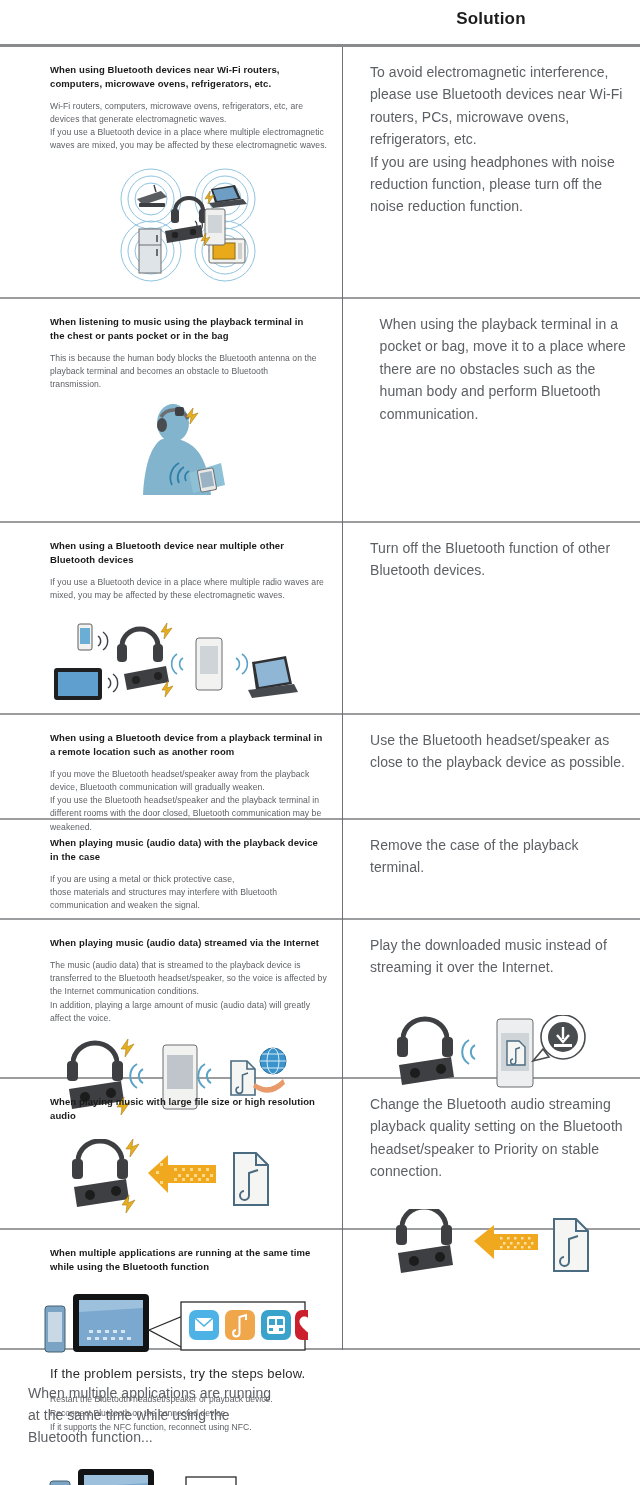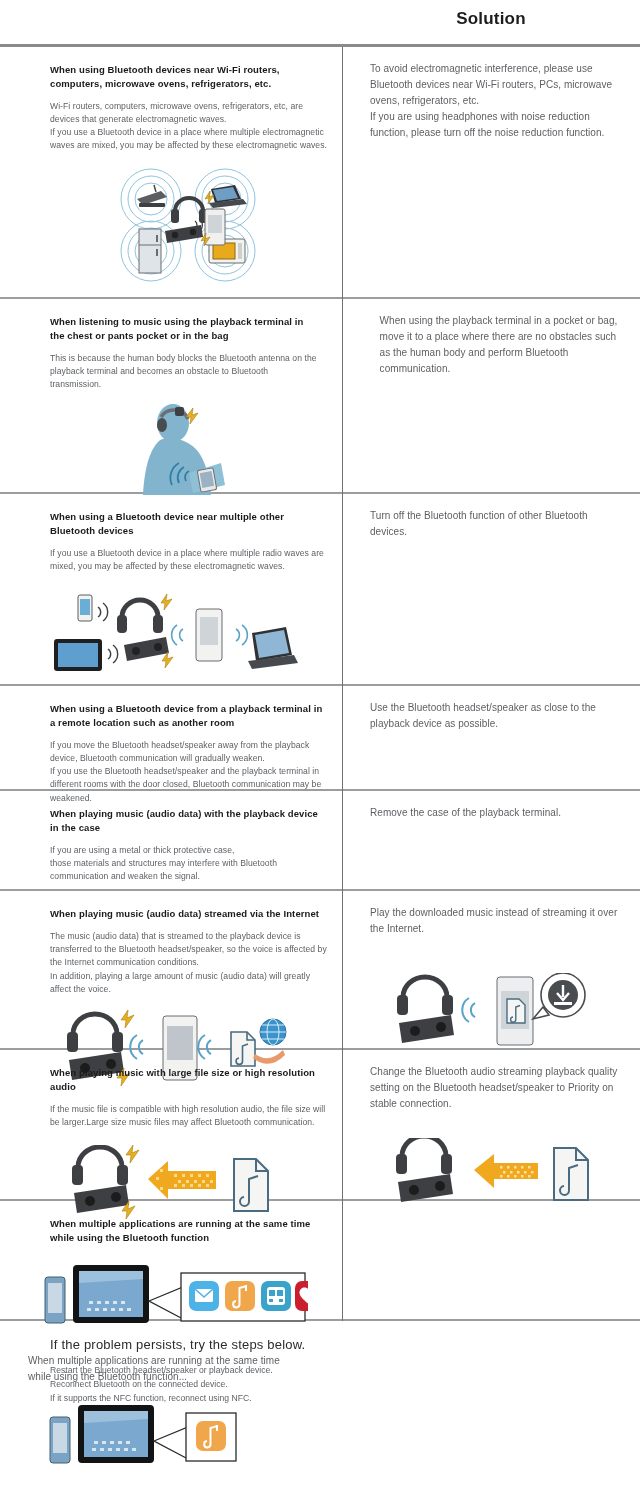--- a/index.html
+++ b/index.html
@@ -37,21 +37,21 @@
 
   .t-head {
     font-size: 9.5px; font-weight: bold; color: #1a1a1a;
     line-height: 1.45; margin-bottom: 9px; letter-spacing: .1px;
   }
   .t-body {
     font-size: 8.6px; color: #5c5f63; line-height: 1.55;
     letter-spacing: .05px;
   }
   .t-sol {
-    font-size: 10px; color: #5c5f63; line-height: 1.6;
+    font-size: 14px; color: #5c5f63; line-height: 1.6;
     letter-spacing: .05px;
   }
 
   .art { width: 100%; display: flex; justify-content: center; align-items: center; }
 
   
   .footer { padding: 16px 0 0 50px; }
   .footer h2 {
     font-size: 13px; font-weight: normal; color: #2b2b2b;
     margin-bottom: 12px; letter-spacing: .2px;
@@ -148,21 +148,21 @@
             </g>
           </svg>
         </div>
       </div>
       <div class="cell-solution">
         <div class="t-sol" style="white-space:pre-line;">To avoid electromagnetic interference, please use Bluetooth devices near Wi-Fi routers, PCs, microwave ovens, refrigerators, etc.
 If you are using headphones with noise reduction function, please turn off the noise reduction function.</div>
       </div>
     </div>
 
-    <div class="row" style="height:195px;gap:20px;">
+    <div class="row" style="height:224px;gap:20px;">
       <div class="cell-reason">
         <div class="t-head">When listening to music using the playback terminal in the chest or pants pocket or in the bag</div>
         <div class="t-body" style="white-space:pre-line;">This is because the human body blocks the Bluetooth antenna on the playback terminal and becomes an obstacle to Bluetooth transmission.</div>
         <div class="art" style="margin-top:10px;">
           <svg width="110" height="95" viewBox="0 0 110 95">
             <g fill="#82b4cd">
               <ellipse cx="44" cy="22" rx="16" ry="19"></ellipse>
               <path d="M30 40 C22 48 16 62 14 94 L82 94 C80 70 74 52 62 44 C54 38 38 34 30 40 Z"></path>
             </g>
             <g>
@@ -357,21 +357,20 @@
                 <rect x="161" y="29" width="18" height="3" fill="#fff"></rect>
               </g>
           </svg>
         </div>
       </div>
     </div>
 
     <div class="row" style="height:151px;">
       <div class="cell-reason">
         <div class="t-head">When playing music with large file size or high resolution audio</div>
-        <div class="t-body">If the music file is compatible with high resolution audio, the file size will be larger.Large size music files may affect Bluetooth communication.</div>
         <div class="art" style="margin-top:16px; margin-left:-10px;">
           <svg width="230" height="80" viewBox="0 0 230 80">
             <g>
                 <path d="M14 22 a22 20 0 0 1 44 0" fill="none" stroke="#3d3f42" stroke-width="5"></path>
                 <rect x="8" y="20" width="11" height="20" rx="4" fill="#3d3f42"></rect>
                 <rect x="53" y="20" width="11" height="20" rx="4" fill="#3d3f42"></rect>
               </g>
             <path d="M62 10 l7 -10 l-1 8 l7 -3 l-9 13 l1 -8 z" fill="#e8b020" stroke="#a87c10" stroke-width=".6"></path>
             <g>
                 <path d="M10 48 L62 40 L65 60 L13 68 Z" fill="#3d3f42"></path>

